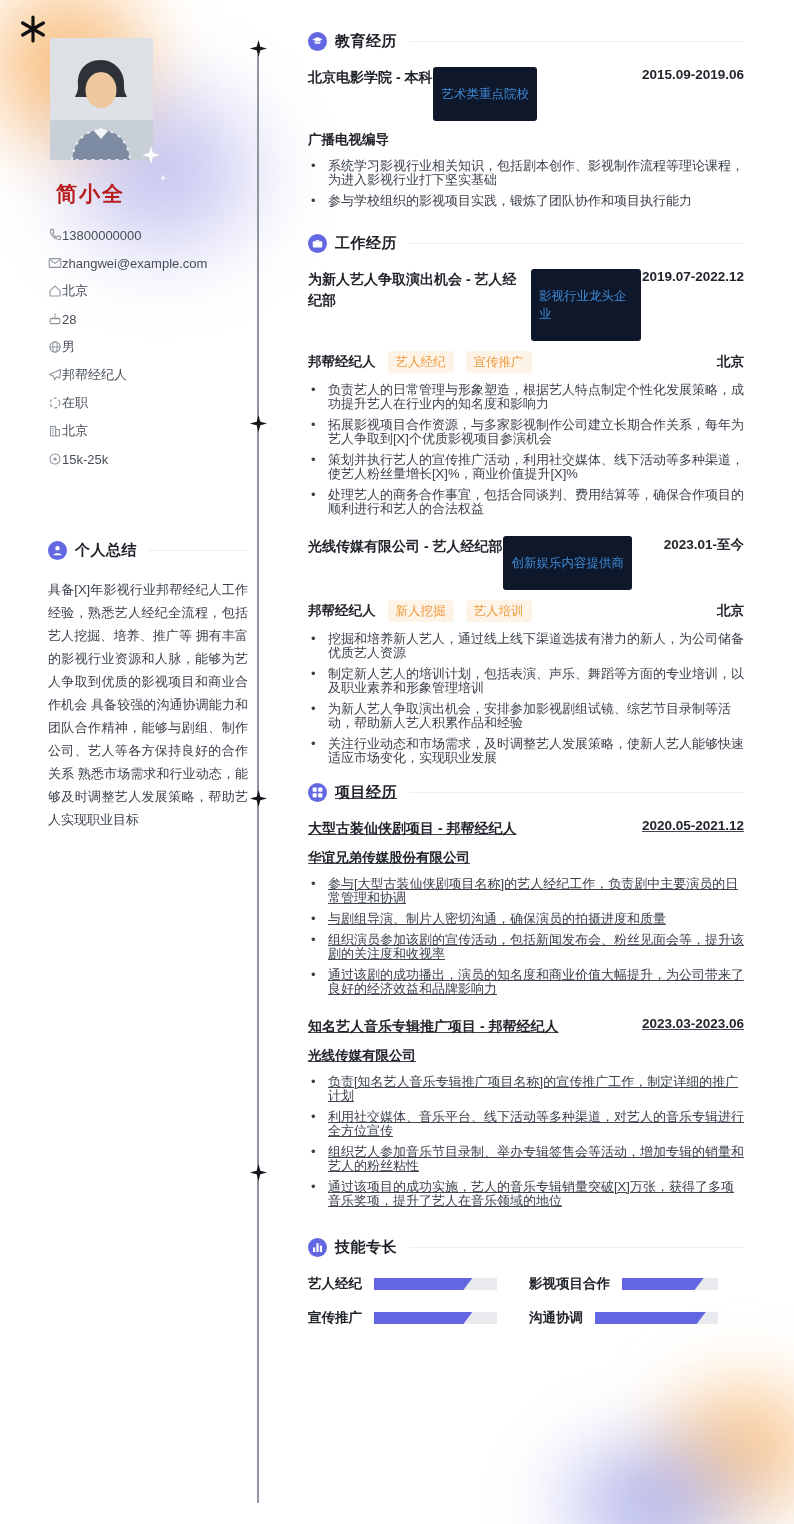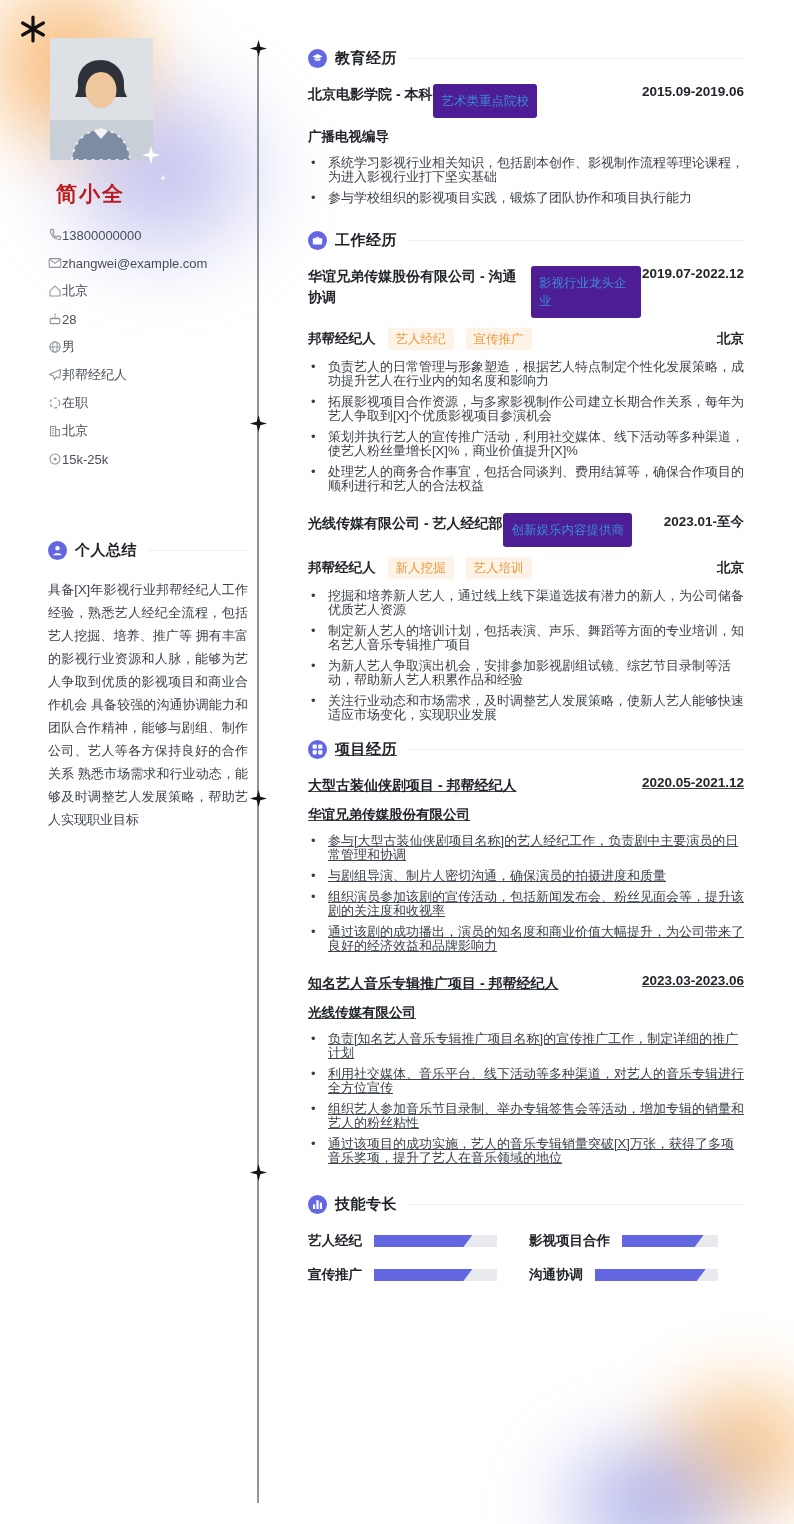--- a/index.html
+++ b/index.html
@@ -43,26 +43,26 @@
   
   .summary { position:absolute; left:48px; top:541px; width:200px; z-index:1; }
   .summary-text { margin-top:18px; font-size:13px; line-height:23px; color:#3a3f49; text-align:justify; }
 
   
   .timeline { position:absolute; left:257px; top:55px; width:2px; height:1448px; background:#8f959e; z-index:1; }
   .tl-star { position:absolute; left:250px; z-index:2; }
 
   
   .main { position:absolute; left:308px; top:32px; width:436px; z-index:1; }
-  .section { margin-top:17px; }
+  .section { margin-top:0; }
   .section + .section { margin-top:26px; }
   .entry-head { display:flex; align-items:flex-start; gap:1px; margin-top:16px; }
   .e-title { font-size:14px; font-weight:bold; color:#22252b; line-height:21px; max-width:236px; }
-  .tag-blue { background:#4c1d95; color:#3d8bd8; font-size:12.5px; line-height:18px;
-    padding:8px 8px; border-radius:3px; max-width:118px; }
+  .tag-blue { background:#0f172a; color:#3d8bd8; font-size:12.5px; line-height:18px;
+    padding:18px 8px; border-radius:3px; max-width:118px; }
   .date { margin-left:auto; font-size:13.5px; font-weight:bold; color:#22252b; white-space:nowrap; }
   .sub-title { margin-top:10px; font-size:13.5px; font-weight:bold; color:#22252b; }
   .role-row { display:flex; align-items:center; gap:12px; margin-top:10px; }
   .role { font-size:13.5px; font-weight:bold; color:#22252b; white-space:nowrap; }
   .tag-orange { background:#fdf3e6; color:#ef9a3f; font-size:12.5px; line-height:18px;
     padding:2px 8px; border-radius:3px; white-space:nowrap; }
   .loc { margin-left:auto; font-size:13.5px; font-weight:bold; color:#22252b; }
   .bullets { list-style:none; margin-top:10px; }
   .bullets li { position:relative; padding-left:20px; font-size:13px; line-height:14px;
     color:#3a3f49; margin-bottom:7px; }
@@ -271,21 +271,21 @@
             <rect x="0.8" y="3.2" width="9.4" height="6.4" rx="1" fill="#fff"></rect>
             <path d="M3.8 3.2V2h3.4v1.2H6.1V2.8H4.9v0.4z" fill="#fff"></path>
           </svg>
       </span>
       <span class="sec-title">工作经历</span>
       <span class="sec-line"></span>
     </div>
 
     <div class="job">
       <div class="entry-head">
-        <span class="e-title">华谊兄弟传媒股份有限公司 - 沟通协调</span>
+        <span class="e-title">为新人艺人争取演出机会 - 艺人经纪部</span>
         <span class="tag-blue">影视行业龙头企业</span>
         <span class="date">2019.07-2022.12</span>
       </div>
       <div class="role-row">
         <span class="role">邦帮经纪人</span>
         <span class="tag-orange">艺人经纪</span>
         <span class="tag-orange">宣传推广</span>
         <span class="loc">北京</span>
       </div>
       <ul class="bullets">
@@ -303,21 +303,21 @@
         <span class="date">2023.01-至今</span>
       </div>
       <div class="role-row">
         <span class="role">邦帮经纪人</span>
         <span class="tag-orange">新人挖掘</span>
         <span class="tag-orange">艺人培训</span>
         <span class="loc">北京</span>
       </div>
       <ul class="bullets">
         <li>挖掘和培养新人艺人，通过线上线下渠道选拔有潜力的新人，为公司储备优质艺人资源</li>
-        <li>制定新人艺人的培训计划，包括表演、声乐、舞蹈等方面的专业培训，知名艺人音乐专辑推广项目</li>
+        <li>制定新人艺人的培训计划，包括表演、声乐、舞蹈等方面的专业培训，以及职业素养和形象管理培训</li>
         <li>为新人艺人争取演出机会，安排参加影视剧组试镜、综艺节目录制等活动，帮助新人艺人积累作品和经验</li>
         <li>关注行业动态和市场需求，及时调整艺人发展策略，使新人艺人能够快速适应市场变化，实现职业发展</li>
       </ul>
     </div>
   </div>
 
   <div class="section" style="margin-top:18px;text-decoration:underline;">
     <div class="sec-head">
       <span class="sec-icon">
         <svg width="11" height="11" viewBox="0 0 11 11">

